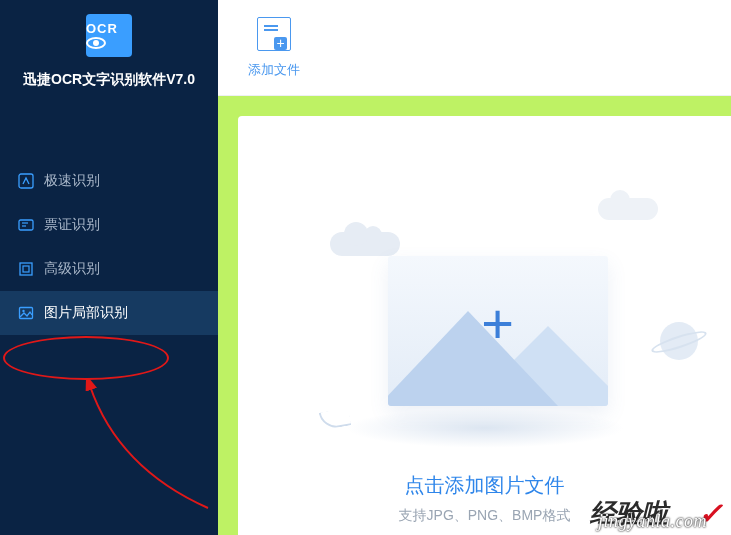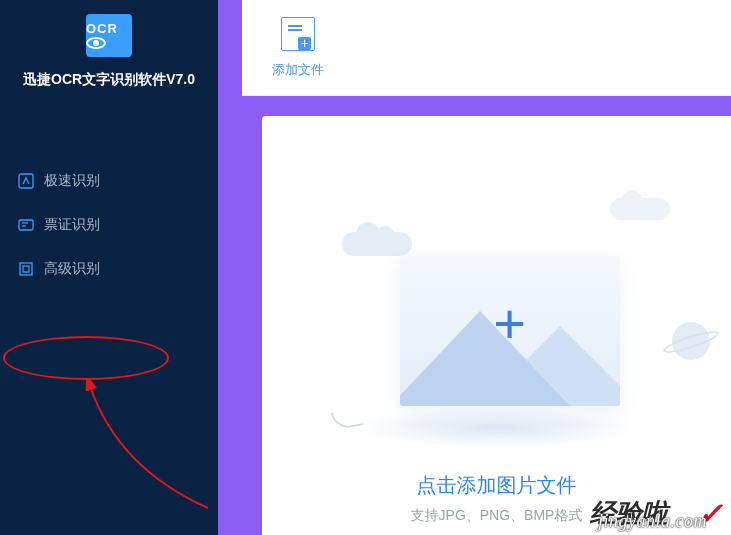--- a/index.html
+++ b/index.html
@@ -48,23 +48,23 @@
       position: relative;
     }
     .menu-item.active { background: #163a61; color:#fff; }
     .menu-icon {
       width: 16px; height: 16px;
       margin-right: 10px;
       display:inline-flex; align-items:center; justify-content:center;
     }
     .main {
       flex: 1;
-      background: #8b5cf6;
-      position: relative;
-      display: flex; flex-direction: column; padding-left: 24px;
+      background: #bef264;
+      position: relative;
+      display: flex; flex-direction: column;
     }
     .toolbar {
       height: 96px;
       background: #fff;
       border-bottom: 1px solid #eef0f3;
       display:flex; align-items:center;
       padding-left: 30px;
     }
     .tool-btn {
       display:flex; flex-direction:column; align-items:center;
@@ -192,20 +192,30 @@
         <span>票证识别</span>
       </div>
       <div class="menu-item">
         <span class="menu-icon">
           <svg width="16" height="16" viewBox="0 0 16 16">
               <rect x="2" y="2" width="12" height="12" fill="none" stroke="#3a9eff" stroke-width="1.3"></rect>
               <rect x="5" y="5" width="6" height="6" fill="none" stroke="#3a9eff" stroke-width="1.2"></rect>
             </svg>
         </span>
         <span>高级识别</span>
+      </div>
+      <div class="menu-item active">
+        <span class="menu-icon">
+          <svg width="16" height="16" viewBox="0 0 16 16">
+              <rect x="1.5" y="2.5" width="13" height="11" rx="1" fill="none" stroke="#3a9eff" stroke-width="1.3"></rect>
+              <circle cx="5.5" cy="6" r="1.2" fill="#3a9eff"></circle>
+              <path d="M2 12 L6 8 L9 11 L12 7 L14 10" fill="none" stroke="#3a9eff" stroke-width="1.3"></path>
+            </svg>
+        </span>
+        <span>图片局部识别</span>
       </div>
     </nav>
   </aside>
 
   <main class="main">
     <div class="toolbar">
       <div class="tool-btn">
         <span class="tool-icon"></span>
         <span>添加文件</span>
       </div>

